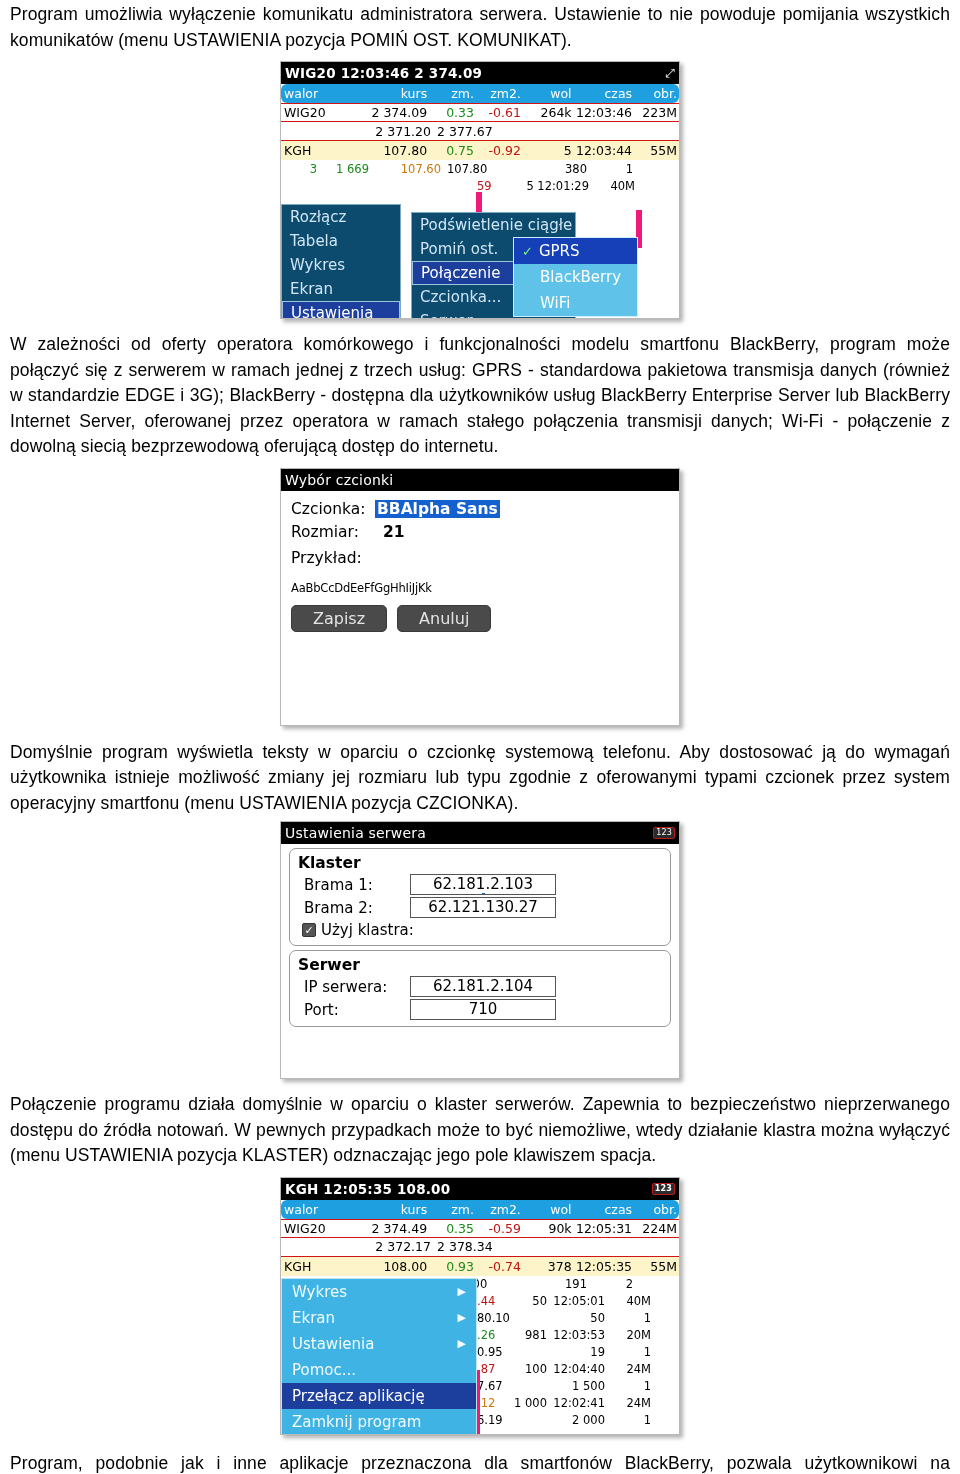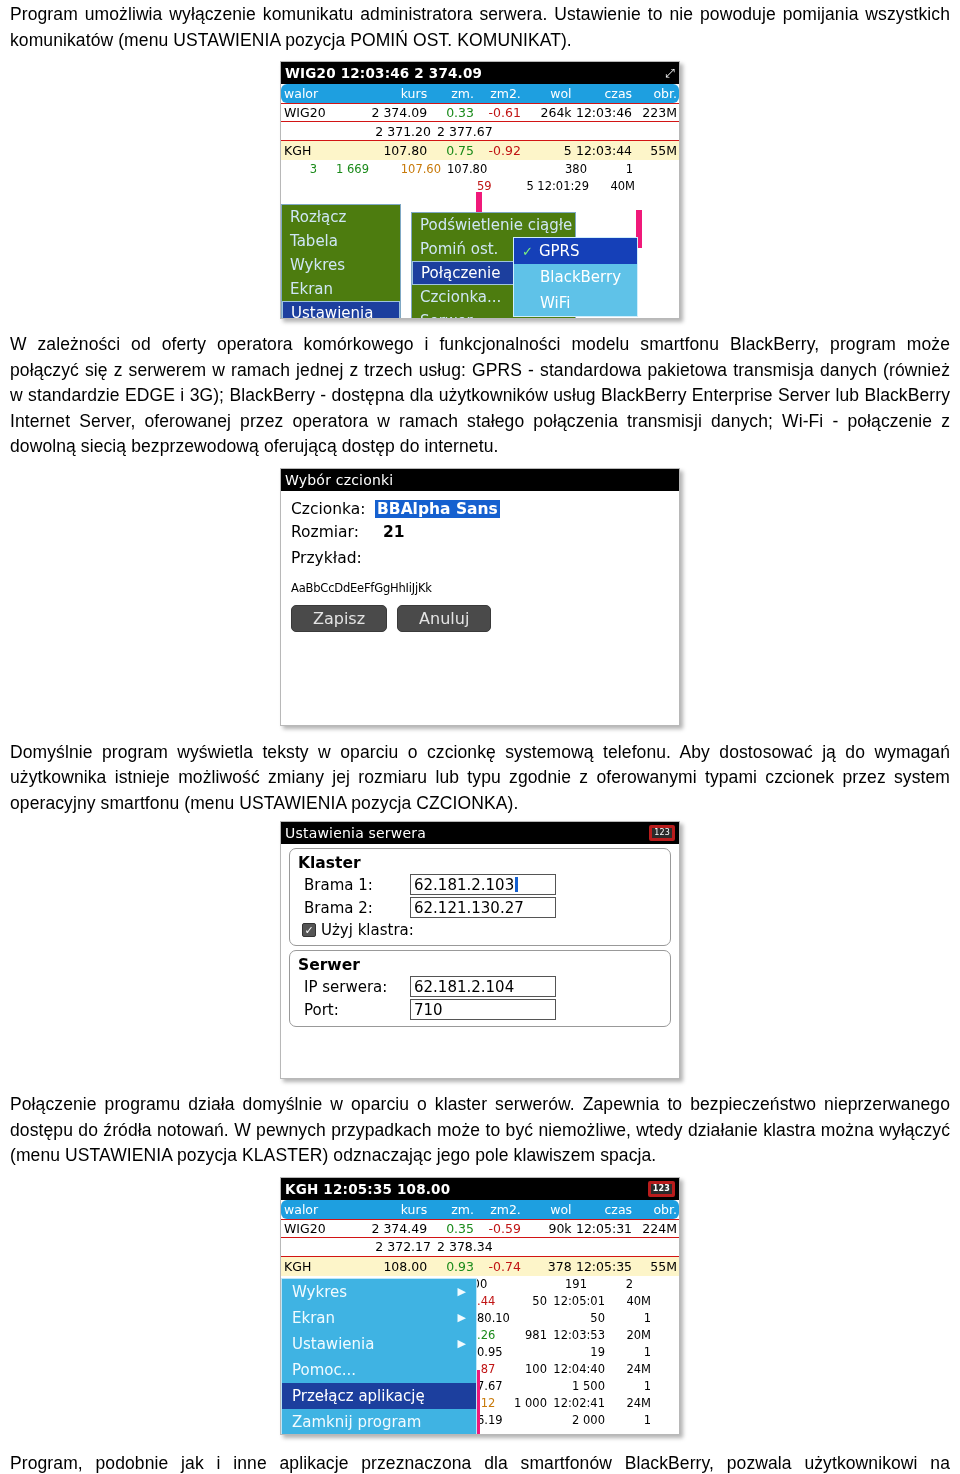--- a/index.html
+++ b/index.html
@@ -39,21 +39,21 @@
   
   .s1 { width:400px; height:258px; margin-top:8px; }
   .titlebar {
     height:22px; background:#000; color:#fff;
     font-size:13.5px; font-weight:bold;
     display:flex; align-items:center; padding:0 4px;
     letter-spacing:0.2px;
   }
   .titlebar .tb-right { margin-left:auto; font-size:12px; font-weight:normal; }
   .badge123 {
-    margin-left:auto; background:#2b2b2b; color:#fff; border:3px solid #b91c1c;
+    margin-left:auto; background:#2b2b2b; color:#fff; border:1px solid #b91c1c;
     font-size:8px; padding:1px 2px; line-height:1; border-radius:2px;
   }
   .colhdr {
     height:19px; background:#1e9fe0; color:#fff; font-size:12.5px;
     display:flex; align-items:center;border-radius:6px;
   }
   .colhdr span { display:block; }
   .qrow { height:19px; display:flex; align-items:center; font-size:12.5px; }
   .qrow.white { background:#fff; }
   .qrow.yellow { background:#fdf5c9; }
@@ -69,21 +69,21 @@
   .c-z2 { width:48px; text-align:right; padding-right:4px; }
   .c-v  { width:52px; text-align:right; padding-right:4px; }
   .c-t  { width:62px; text-align:right; padding-right:4px; }
   .c-o  { width:44px; text-align:right; padding-right:2px; }
 
   
   .subrow { height:17px; display:flex; align-items:center; font-size:11.5px; }
 
   
   .menu {
-    position:absolute; background:#4d7c0f; color:#cfe6f5;
+    position:absolute; background:#0c4a6e; color:#cfe6f5;
     border:1px solid #7fa8c4; font-size:15px;
   }
   .menu .mi {
     height:24px; display:flex; align-items:center; padding:0 8px;
     white-space:nowrap;
   }
   .menu .mi.sel { background:#1c3f9e; color:#fff; border:1px solid #9fc4dd; }
 
   .menu-light {
     position:absolute; background:#3fb3e3; color:#f2fbff;
@@ -125,21 +125,21 @@
   .grp {
     border:1px solid #999; border-radius:7px;
     margin:4px 8px 0 8px; padding:5px 8px 6px 8px;
   }
   .grp h4 { margin:0 0 2px 0; font-size:15.5px; font-weight:bold; }
   .frow { display:flex; align-items:center; margin-top:2px; font-size:15px; }
   .frow .lbl { width:112px; padding-left:6px; }
   .inputbox {
     border:1px solid #555; background:#fff; height:21px;
     width:146px; display:flex; align-items:center;
-    padding:0 3px; font-size:15px; position:relative;
+    padding:0 3px; font-size:15px; position:relative;flex-direction:column;
   }
   .caret { width:3px; height:15px; background:#1560cf; margin-left:1px; }
   .chkrow { display:flex; align-items:center; font-size:15px; padding-left:4px; margin-top:3px; }
   .cbox {
     width:14px; height:14px; background:#555; border:1px solid #333;
     color:#fff; font-size:11px; line-height:13px; text-align:center;
     margin-right:5px; border-radius:2px;
   }
 
   

